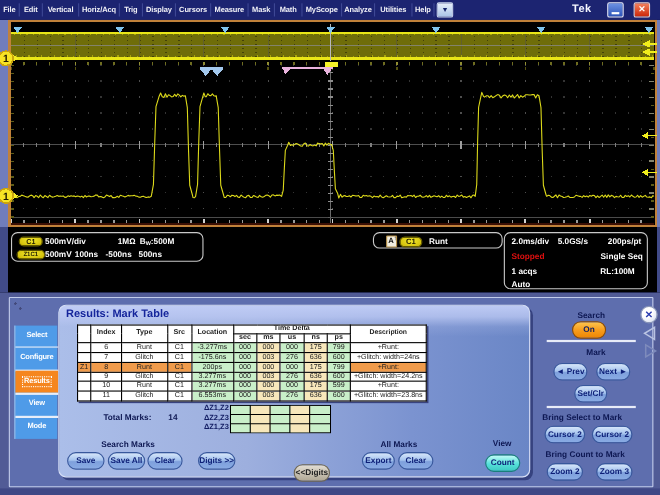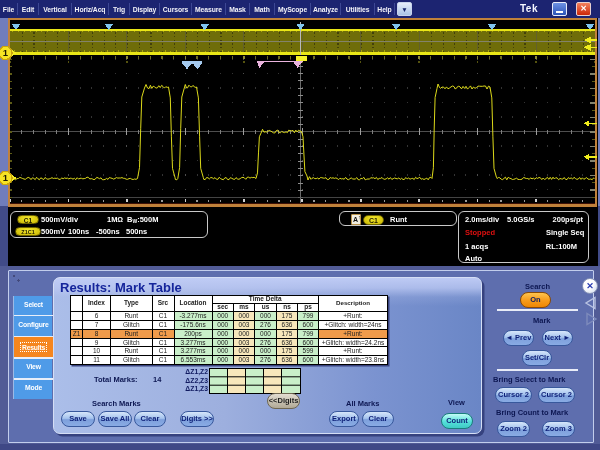--- a/index.html
+++ b/index.html
@@ -23,21 +23,21 @@
 #closeb {position:absolute;left:576px;top:2px;width:15px;height:13.5px;border:1px solid #e8d0d0;
   border-radius:2px;background:linear-gradient(#f5825e,#cc2608);color:#fff;font-size:8px;
   font-weight:bold;text-align:center;line-height:12.5px;}
 
 
 .rbox {position:absolute;border:1px solid #c9c9c9;border-radius:6px;background:#000;color:#fff;
   font-size:7.5px;font-weight:bold;}
 .badge {display:inline-block;background:radial-gradient(ellipse at 50% 35%,#f5ea30,#c8b400);
   color:#201c00;border-radius:5px;text-align:center;font-weight:bold;
   border:0.5px solid #6e6400;}
-#ro1 {left:10px;top:211px;width:198px;height:27px;}
+#ro1 {left:10px;top:211px;width:175px;height:27px;}
 #ro2 {left:339px;top:211px;width:118px;height:15px;}
 #ro3 {left:458px;top:211px;width:131px;height:52px;}
 .rt {position:absolute;white-space:nowrap;}
 .red {color:#e01010;}
 sub.bw {font-size:5px;vertical-align:-1px;}
 
 
 #panel {position:absolute;left:0;top:266px;width:600px;height:184px;background:#515b96;}
 #panelbot {position:absolute;left:0;top:178px;width:600px;height:6px;background:#3f4886;}
 #pbody {position:absolute;left:8px;top:4px;width:586px;height:173px;background:#5e6eae;
@@ -46,21 +46,21 @@
   background:
    radial-gradient(circle at 2px 2px,#434a7c 1px,transparent 1.3px),
    radial-gradient(circle at 6.5px 6.5px,#434a7c 1px,transparent 1.3px);}
 
 
 #dlg {position:absolute;left:44px;top:6px;width:429px;height:157px;border-radius:7px;
   background:
     linear-gradient(180deg, rgba(193,205,246,0.95) 0px, rgba(186,199,242,0.8) 10px, rgba(170,185,232,0.25) 19px, rgba(170,185,232,0) 28px),
     linear-gradient(90deg, #abbee9 0%, #9dafde 40%, #7b93d0 75%, #6a86c6 100%);
   border:1px solid #d5def5;box-shadow:2.5px 2.5px 0 #36427f;}
-#dlgtitle {position:absolute;left:6px;top:2px;color:#15259b;font-size:13px;font-weight:bold;}
+#dlgtitle {position:absolute;left:6px;top:2px;color:#15259b;font-size:10px;font-weight:bold;}
 
 
 #tabcol {position:absolute;left:4px;top:25px;width:39px;height:103px;background:#4f9be8;
   border-left:1.5px solid #9db9e4;}
 .tab {position:absolute;left:0;width:39px;height:18.6px;color:#fff;font-size:6.8px;font-weight:bold;
   text-align:center;line-height:18.6px;letter-spacing:-0.2px;}
 .tabline {position:absolute;left:0;width:39px;height:1.8px;background:#e8eef9;}
 .tab.sel {background:#f5861f;height:19.7px;line-height:19.7px;}
 .tab.sel span {outline:1px dotted #fff;padding:0.5px 1px;}
 
@@ -332,21 +332,21 @@
           <rect x="19" y="1" width="18" height="24" fill="#f7e7bb"></rect>
           <rect x="55" y="1" width="18" height="24" fill="#f7e7bb"></rect>
           <path d="M18.5 0.5v25M36.5 0.5v25M54.5 0.5v25M72.5 0.5v25M0.5 8.8h91M0.5 17.2h91" stroke="#000" stroke-width="1" fill="none"></path>
         </svg>
 
         <div class="plbl" style="left:38px;top:121px;">Search Marks</div>
         <div class="btn" style="left:7px;top:132.5px;width:34px;">Save</div>
         <div class="btn" style="left:44px;top:132.5px;width:34px;">Save All</div>
         <div class="btn" style="left:80px;top:132.5px;width:32px;">Clear</div>
         <div class="btn" style="left:126px;top:132.5px;width:34px;">Digits &gt;&gt;</div>
-        <div class="btn gray" style="left:213px;top:115px;width:33px;">&lt;&lt;Digits</div>
+        <div class="btn gray" style="left:213px;top:144px;width:33px;">&lt;&lt;Digits</div>
         <div class="plbl" style="left:292px;top:121px;">All Marks</div>
         <div class="btn" style="left:275px;top:132.5px;width:30px;">Export</div>
         <div class="btn" style="left:308px;top:132.5px;width:32px;">Clear</div>
         <div class="plbl" style="left:394px;top:120px;">View</div>
         <div class="btn cyan" style="left:387px;top:134.5px;width:32px;">Count</div>
       </div>
 
       <div class="plbl" style="left:516px;top:11px;">Search</div>
       <div class="btn orange" style="left:511px;top:21px;width:31px;">On</div>
       <div id="xbtn">✕</div>

